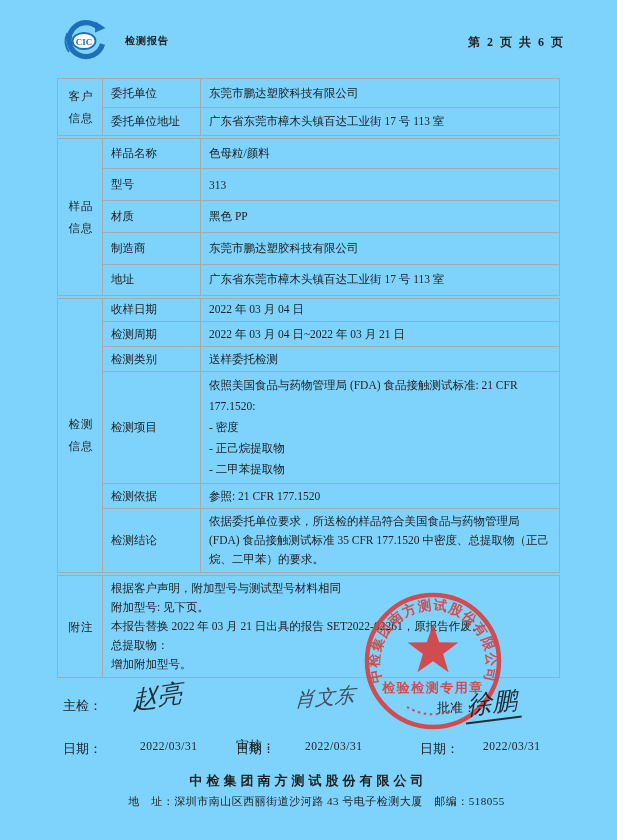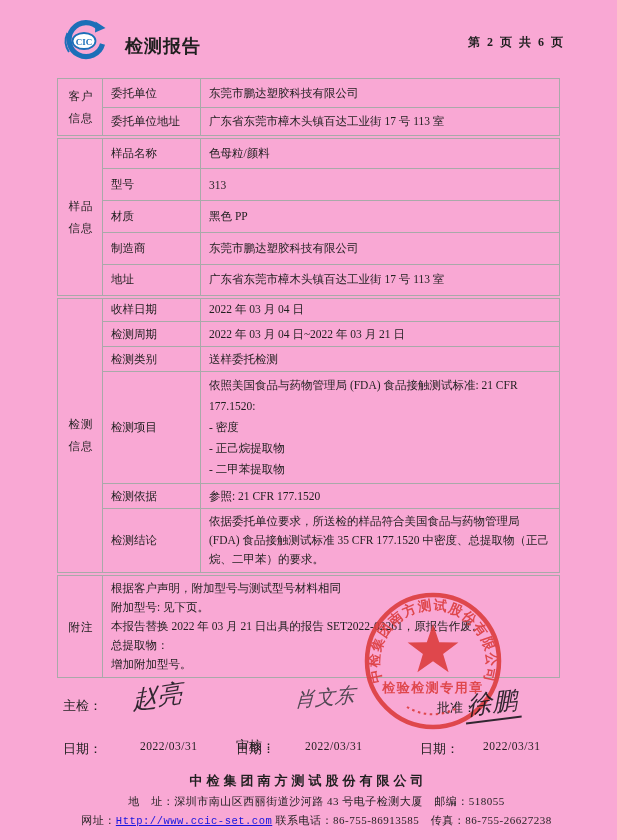--- a/index.html
+++ b/index.html
@@ -1,23 +1,23 @@
 <!DOCTYPE html>
 <html><head>
 <meta charset="utf-8">
 <style>
   html,body{margin:0;padding:0;background:#ffffff;}
   body{width:617px;height:840px;position:relative;overflow:hidden;
        font-family:"Liberation Serif","DejaVu Serif",serif;color:#1f1f1f;}
-  .page{position:absolute;inset:0;background:#f9a8d4;text-decoration:underline;}
+  .page{position:absolute;inset:0;background:#7dd3fc;text-decoration:underline;}
 
   
   .hdr{position:absolute;top:18px;left:57px;right:57px;height:48px;}
   .logo{position:absolute;left:3px;top:0;width:48px;height:46px;}
-  .hdr-title{position:absolute;left:68px;top:16px;font-size:18px;font-weight:bold;letter-spacing:1px;}
+  .hdr-title{position:absolute;left:68px;top:16px;font-size:10px;font-weight:bold;letter-spacing:1px;}
   .hdr-no{position:absolute;left:180px;top:16px;font-size:12px;font-weight:bold;}
   .hdr-page{position:absolute;left:411px;top:16px;font-size:12px;font-weight:bold;letter-spacing:2px;white-space:nowrap;}
 
   
   table.rep{position:absolute;top:78px;left:57px;width:502px;border-collapse:collapse;
             font-size:11.5px;table-layout:fixed;}
   table.rep{border:1.5px solid #8f8f8f;}
   table.rep td,table.rep th{border:1px solid #a9a9a9;vertical-align:middle;font-weight:normal;
             padding:3px 6px 3px 8px;word-break:break-word;}
   col.c-group{width:45px;} col.c-label{width:98px;} col.c-value{width:359px;}
@@ -185,19 +185,15 @@
     <text font-size="13.5" fill="#dc3a3a" font-weight="bold" letter-spacing="1.2">
       <textPath href="#sealArc" startOffset="50%" text-anchor="middle">中检集团南方测试股份有限公司</textPath>
     </text>
     <text x="71" y="102" text-anchor="middle" font-size="13" font-weight="bold" fill="#dc3a3a" letter-spacing="1.5">检验检测专用章</text>
     <path d="M 45 117 A 50 50 0 0 0 97 117" fill="none" stroke="#dc3a3a" stroke-width="2" stroke-dasharray="2.5 3.5"></path>
   </svg>
 
   <div class="ftr">
     <div class="ftr-co">中检集团南方测试股份有限公司</div>
     <div class="ftr-line">地　址：深圳市南山区西丽街道沙河路 43 号电子检测大厦　邮编：518055</div>
-    <div class="ftr-line">
-      <span>网址：</span><span class="link">Http://www.ccic-set.com</span>
-      <span>联系电话：86-755-86913585　传真：86-755-26627238</span>
-    </div>
   </div>
 
 </div>
 
 </body></html>

